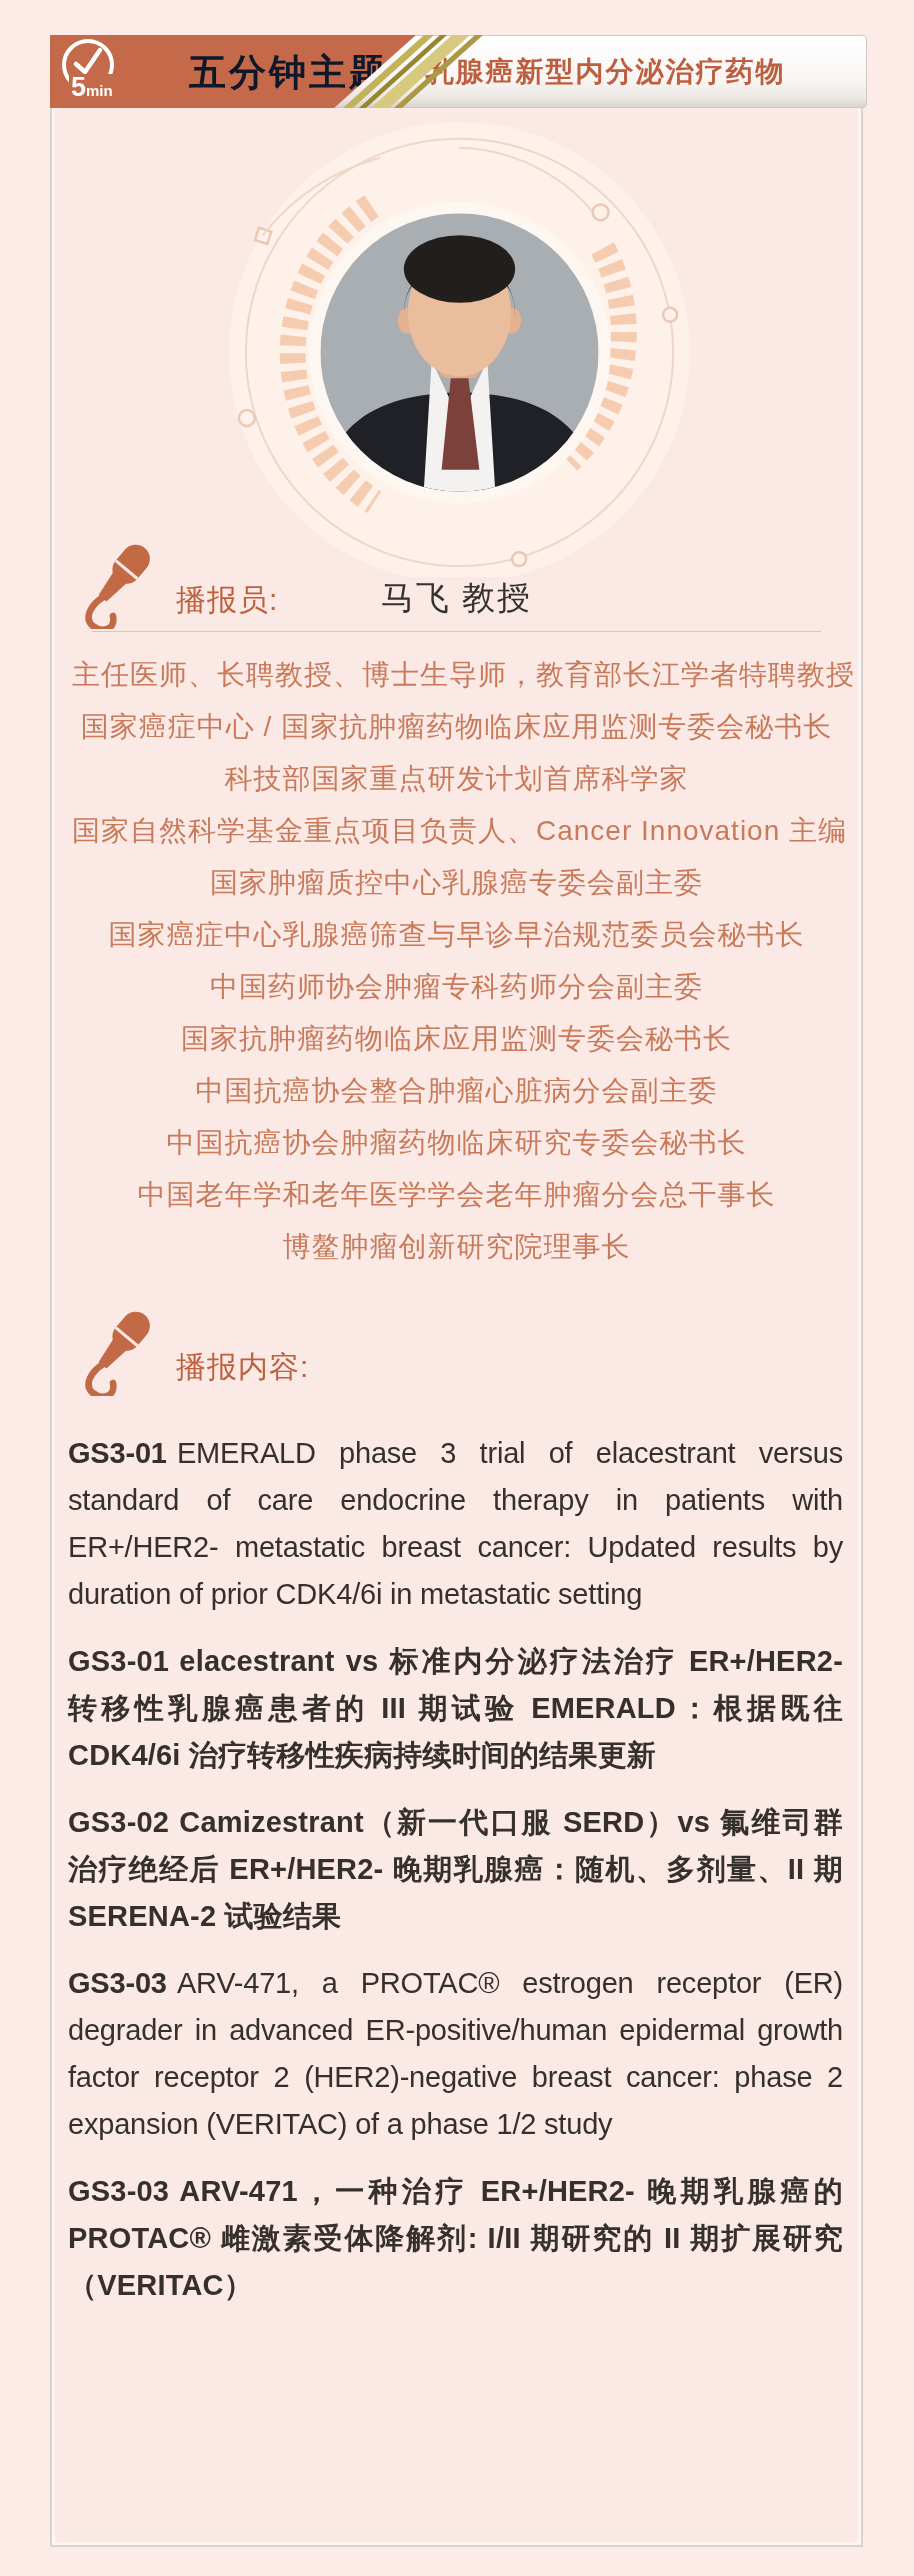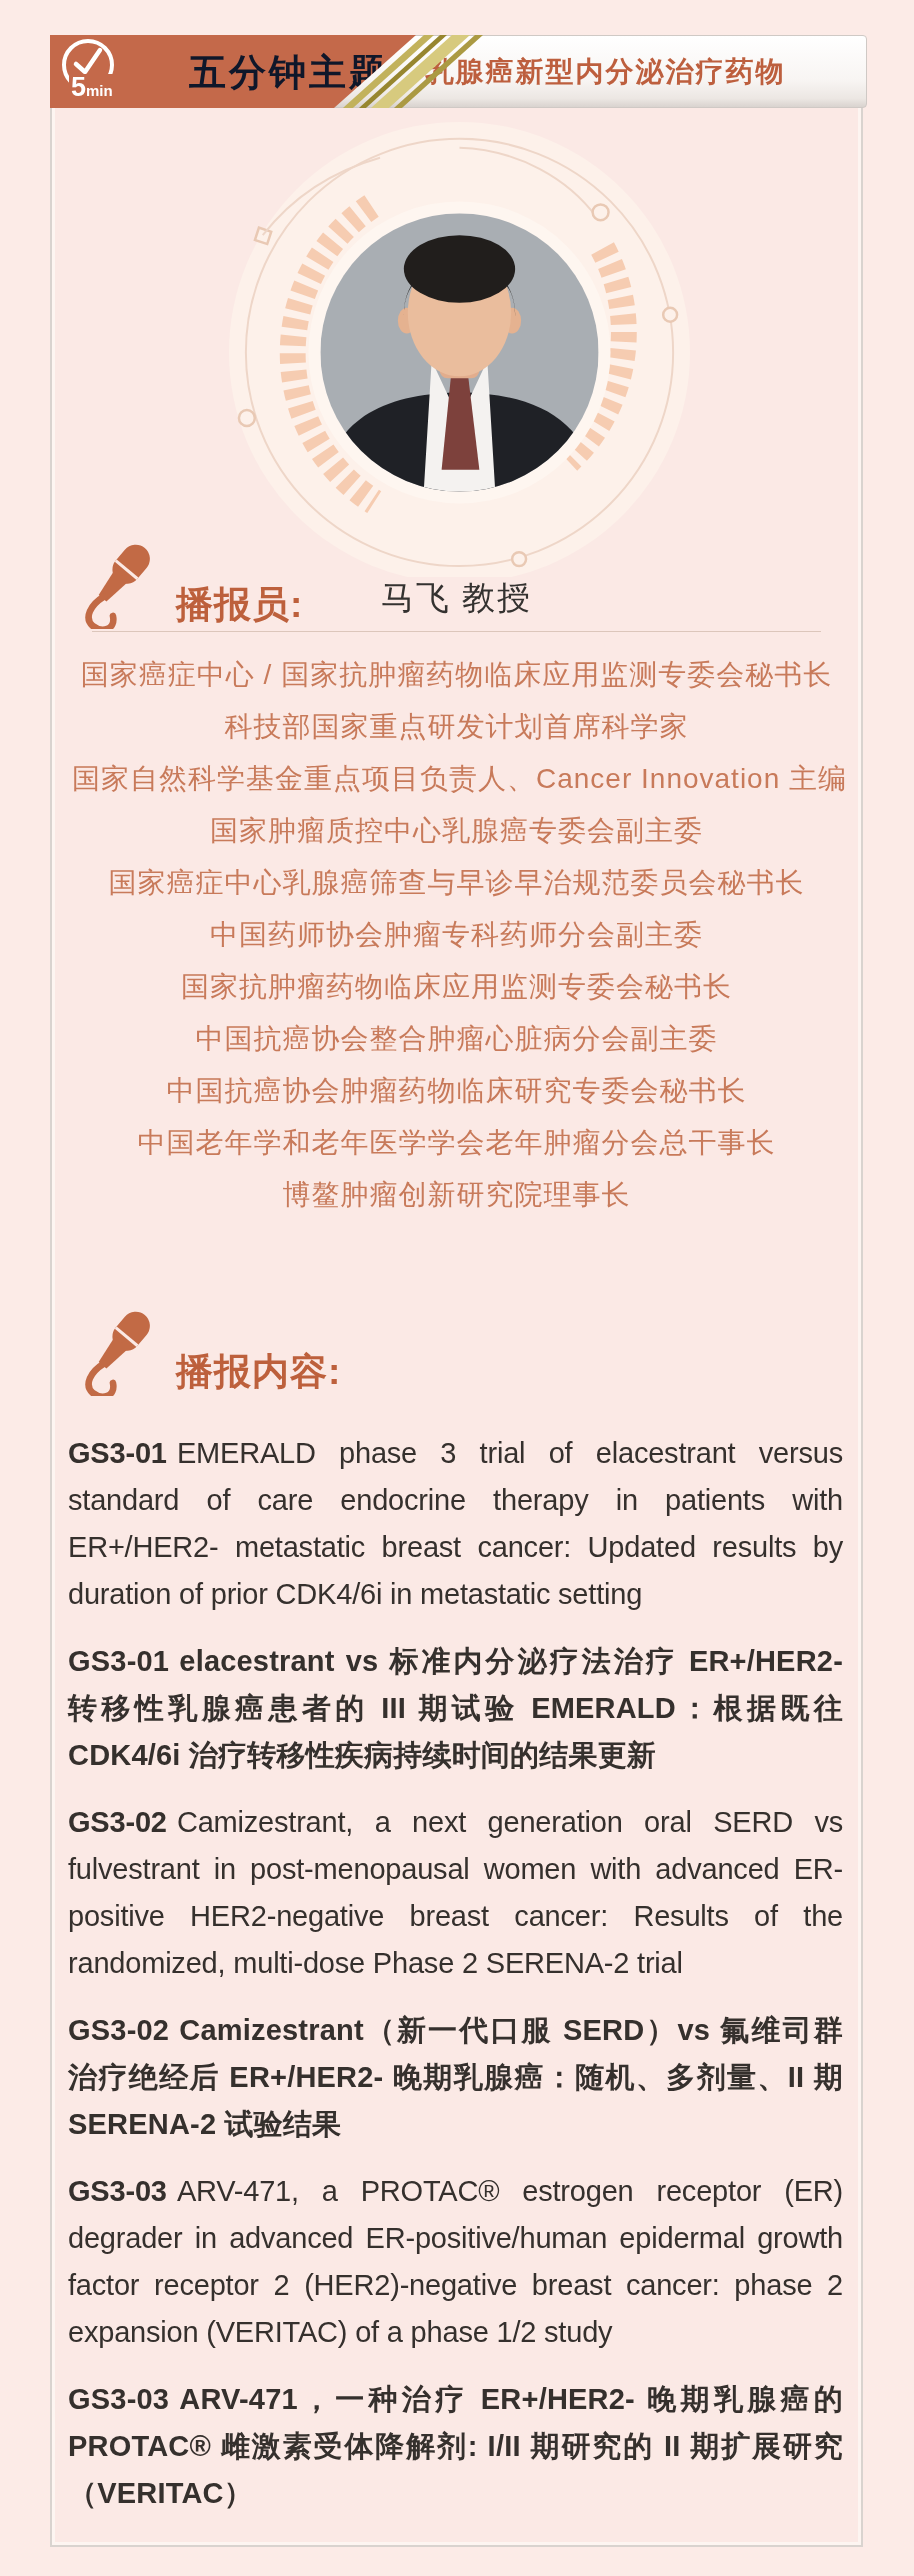--- a/index.html
+++ b/index.html
@@ -62,21 +62,21 @@
   
   .hero{position:absolute;left:0;top:73px;width:813px;height:467px;}
 
   
   .sec-header{position:absolute;left:24px;width:765px;height:89px;}
   .presenter-header{top:505px;}
   .content-header{top:1272px;}
   .mic{position:absolute;left:2px;top:0;}
   .sec-label{
     position:absolute;left:100px;top:38px;
-    font-size:37px;font-weight:bold;color:var(--label-orange);letter-spacing:1px;
+    font-size:30px;font-weight:normal;color:var(--label-orange);letter-spacing:1px;
   }
   .presenter-name{
     position:absolute;left:0;top:526px;width:100%;text-align:center;
     font-size:33px;font-weight:normal;color:#343230;letter-spacing:2px;margin-top:13px;
   }
   .divider{position:absolute;left:40px;right:40px;top:594px;height:1px;background:#dcc6bb;}
 
   
   .credentials{position:absolute;left:20px;right:20px;top:612px;}
   .credential{
@@ -162,20 +162,21 @@
           <polygon points="-9,14 9,14 5,44 -5,44" fill="#c26a45"></polygon>
         </g>
         <path d="M25,54 C12,62 5,75 14,83 C23,90 37,87 34,73" fill="none" stroke="#c26a45" stroke-width="6.5" stroke-linecap="round"></path>
       </svg>
       <span class="sec-label">播报员:</span>
     </div>
     <div class="presenter-name">马飞 教授</div>
     <div class="divider"></div>
 
     <div class="credentials">
+      <div class="credential">主任医师、长聘教授、博士生导师，教育部长江学者特聘教授</div>
       <div class="credential">国家癌症中心 / 国家抗肿瘤药物临床应用监测专委会秘书长</div>
       <div class="credential">科技部国家重点研发计划首席科学家</div>
       <div class="credential">国家自然科学基金重点项目负责人、Cancer Innovation 主编</div>
       <div class="credential">国家肿瘤质控中心乳腺癌专委会副主委</div>
       <div class="credential">国家癌症中心乳腺癌筛查与早诊早治规范委员会秘书长</div>
       <div class="credential">中国药师协会肿瘤专科药师分会副主委</div>
       <div class="credential">国家抗肿瘤药物临床应用监测专委会秘书长</div>
       <div class="credential">中国抗癌协会整合肿瘤心脏病分会副主委</div>
       <div class="credential">中国抗癌协会肿瘤药物临床研究专委会秘书长</div>
       <div class="credential">中国老年学和老年医学学会老年肿瘤分会总干事长</div>
@@ -190,21 +191,20 @@
           <polygon points="-9,14 9,14 5,44 -5,44" fill="#c26a45"></polygon>
         </g>
         <path d="M25,54 C12,62 5,75 14,83 C23,90 37,87 34,73" fill="none" stroke="#c26a45" stroke-width="6.5" stroke-linecap="round"></path>
       </svg>
       <span class="sec-label">播报内容:</span>
     </div>
 
     <div class="content">
       <p class="item en"><span class="code">GS3-01</span><span>EMERALD phase 3 trial of elacestrant versus standard of care endocrine therapy in patients with ER+/HER2- metastatic breast cancer: Updated results by duration of prior CDK4/6i in metastatic setting</span></p>
       <p class="item zh"><span class="code">GS3-01</span><span>elacestrant vs 标准内分泌疗法治疗 ER+/HER2- 转移性乳腺癌患者的 III 期试验 EMERALD：根据既往 CDK4/6i 治疗转移性疾病持续时间的结果更新</span></p>
-      <p class="item en"><span class="code">GS3-02</span><span>Camizestrant, a next generation oral SERD vs fulvestrant in post-menopausal women with advanced ER-positive HER2-negative breast cancer: Results of the randomized, multi-dose Phase 2 SERENA-2 trial</span></p>
       <p class="item zh"><span class="code">GS3-02</span><span>Camizestrant（新一代口服 SERD）vs 氟维司群治疗绝经后 ER+/HER2- 晚期乳腺癌：随机、多剂量、II 期 SERENA-2 试验结果</span></p>
       <p class="item en"><span class="code">GS3-03</span><span>ARV-471, a PROTAC® estrogen receptor (ER) degrader in advanced ER-positive/human epidermal growth factor receptor 2 (HER2)-negative breast cancer: phase 2 expansion (VERITAC) of a phase 1/2 study</span></p>
       <p class="item zh"><span class="code">GS3-03</span><span>ARV-471，一种治疗 ER+/HER2- 晚期乳腺癌的 PROTAC® 雌激素受体降解剂: I/II 期研究的 II 期扩展研究（VERITAC）</span></p>
     </div>
 
   </div>
 </div>
 
 
 </body></html>

